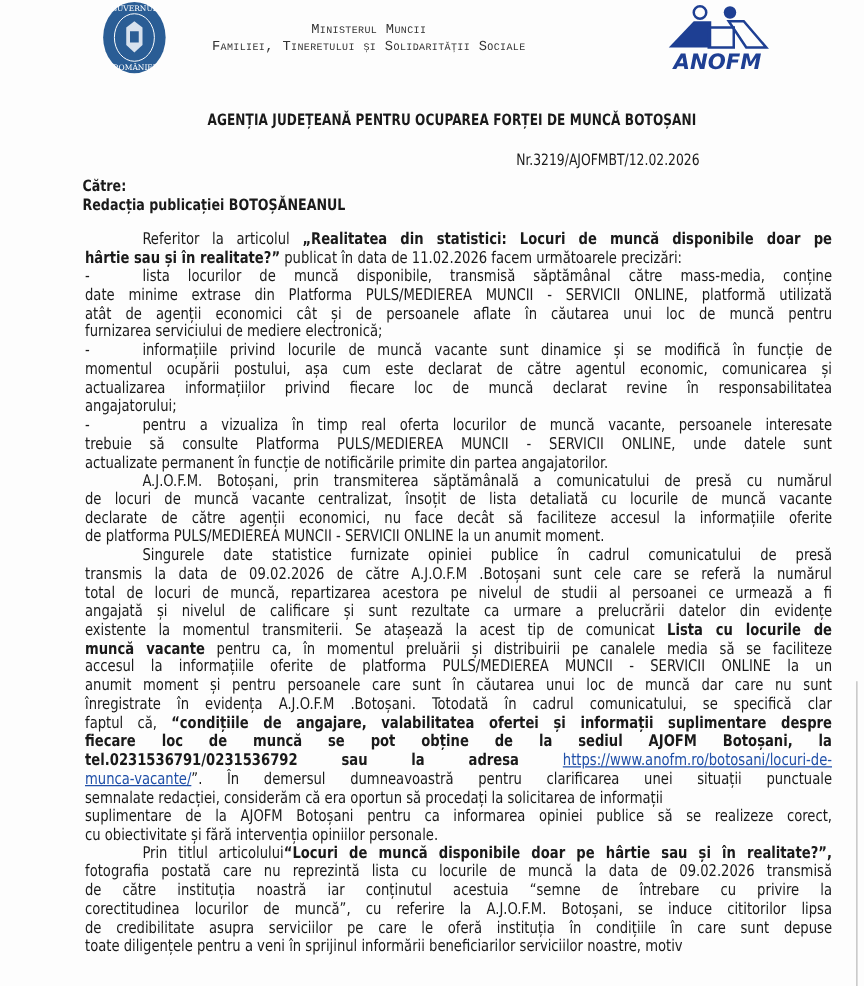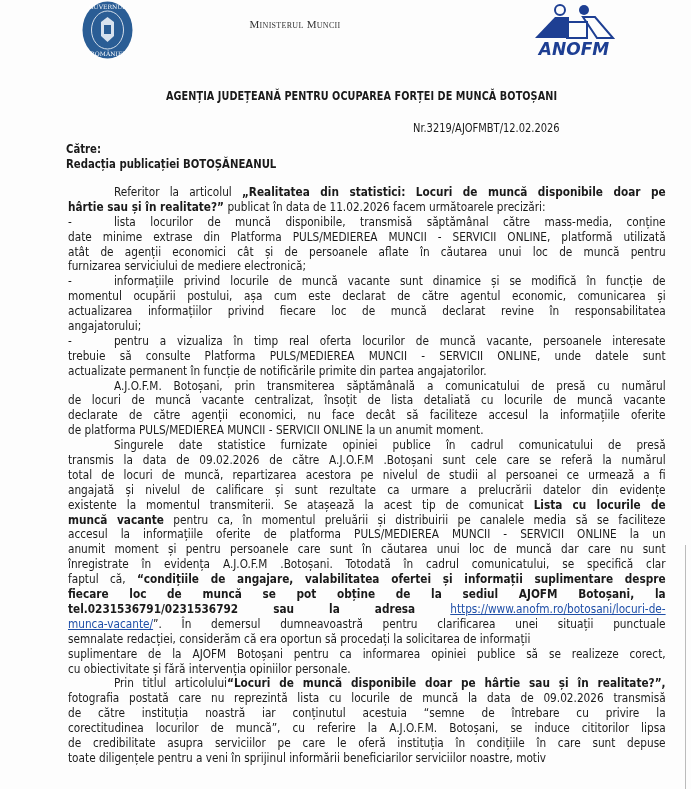--- a/index.html
+++ b/index.html
@@ -6,21 +6,21 @@
   body {
     width: 691px; height: 789px; overflow: hidden;
     background: #fdfdfd;
     font-family: "DejaVu Sans Condensed", "DejaVu Sans", sans-serif;
     color: #1a1a1a;
     position: relative;
   }
   .page { position: absolute; left: 0; top: 0; width: 691px; height: 789px; }
   .gov-logo { position: absolute; left: 80px; top: 0px; width: 55px; height: 60px; }
   .ministry { position: absolute; left: 150px; top: 17px; width: 290px; text-align: center;
-    font-family: Liberation Serif, serif; color: #333; font-size: 11px; letter-spacing: 0.3px; line-height: 14px; }
+    font-family: Liberation Mono, monospace; color: #333; font-size: 11px; letter-spacing: 0.3px; line-height: 14px; }
   .ministry .l { display:block; font-variant: small-caps; }
   .anofm-logo { position: absolute; left: 527px; top: 4px; width: 95px; height: 54px; }
   .agency-title { position: absolute; left: 166px; top: 88px; font-size: 12.5px; font-weight: bold; letter-spacing: 0.1px;
     transform: scaleX(0.86); transform-origin: left; white-space: nowrap; }
   .doc-number { position: absolute; left: 413px; top: 120px; font-size: 12.5px; transform: scaleX(0.88); transform-origin: left; white-space: nowrap; }
   .to-label { position: absolute; left: 66px; top: 141px; font-size: 12.5px; font-weight: bold; transform: scaleX(0.9); transform-origin: left; }
   .to-recipient { position: absolute; left: 66px; top: 156px; font-size: 12.5px; font-weight: bold; transform: scaleX(0.9); transform-origin: left; white-space: nowrap; }
   .body-text { position: absolute; left: 68px; top: 185px; width: 660px; transform: scaleX(0.9); transform-origin: left top; }
   .ln { position: relative; height: 14.9px; line-height: 14.9px; font-size: 13px; white-space: nowrap; }
   .ln.j { text-align: justify; text-align-last: justify; width: 664px; }
@@ -41,20 +41,21 @@
     <ellipse cx="27.5" cy="30" rx="25" ry="28.5" fill="#2a5d95"></ellipse>
     <ellipse cx="27.5" cy="30" rx="16" ry="19" fill="none" stroke="#fff" stroke-width="0.8"></ellipse>
     <path d="M21 22 L27.5 17 L34 22 L34 36 L27.5 42 L21 36 Z" fill="#d8e2ee"></path>
     <path d="M24 25 h7 v9 h-7 z" fill="#2a5d95"></path>
     <text x="27.5" y="9" font-size="6" fill="#fff" text-anchor="middle" font-family="DejaVu Serif, serif">GUVERNUL</text>
     <text x="27.5" y="56" font-size="6" fill="#fff" text-anchor="middle" font-family="DejaVu Serif, serif">ROMÂNIEI</text>
   </svg>
 
   <div class="ministry">
     <span class="l">Ministerul Muncii</span>
+    <span class="l">Familiei, Tineretului și Solidarității Sociale</span>
   </div>
 
   <svg class="anofm-logo" viewBox="0 0 95 54">
     <circle cx="33" cy="6" r="5" fill="none" stroke="#1e3f93" stroke-width="2"></circle>
     <circle cx="57" cy="6" r="5" fill="#1e3f93"></circle>
     <path d="M8 34 L28 13 L42 13 L42 34 Z" fill="#1e3f93"></path>
     <path d="M40 18 h20 v16 h-20 z" fill="none" stroke="#1e3f93" stroke-width="2"></path>
     <path d="M56 13 L68 13 L86 34 L70 34 Z" fill="none" stroke="#1e3f93" stroke-width="2"></path>
     <text x="47" y="51" font-size="17" font-weight="bold" font-style="italic" fill="#1e3f93" text-anchor="middle" font-family="DejaVu Sans, sans-serif">ANOFM</text>
   </svg>

